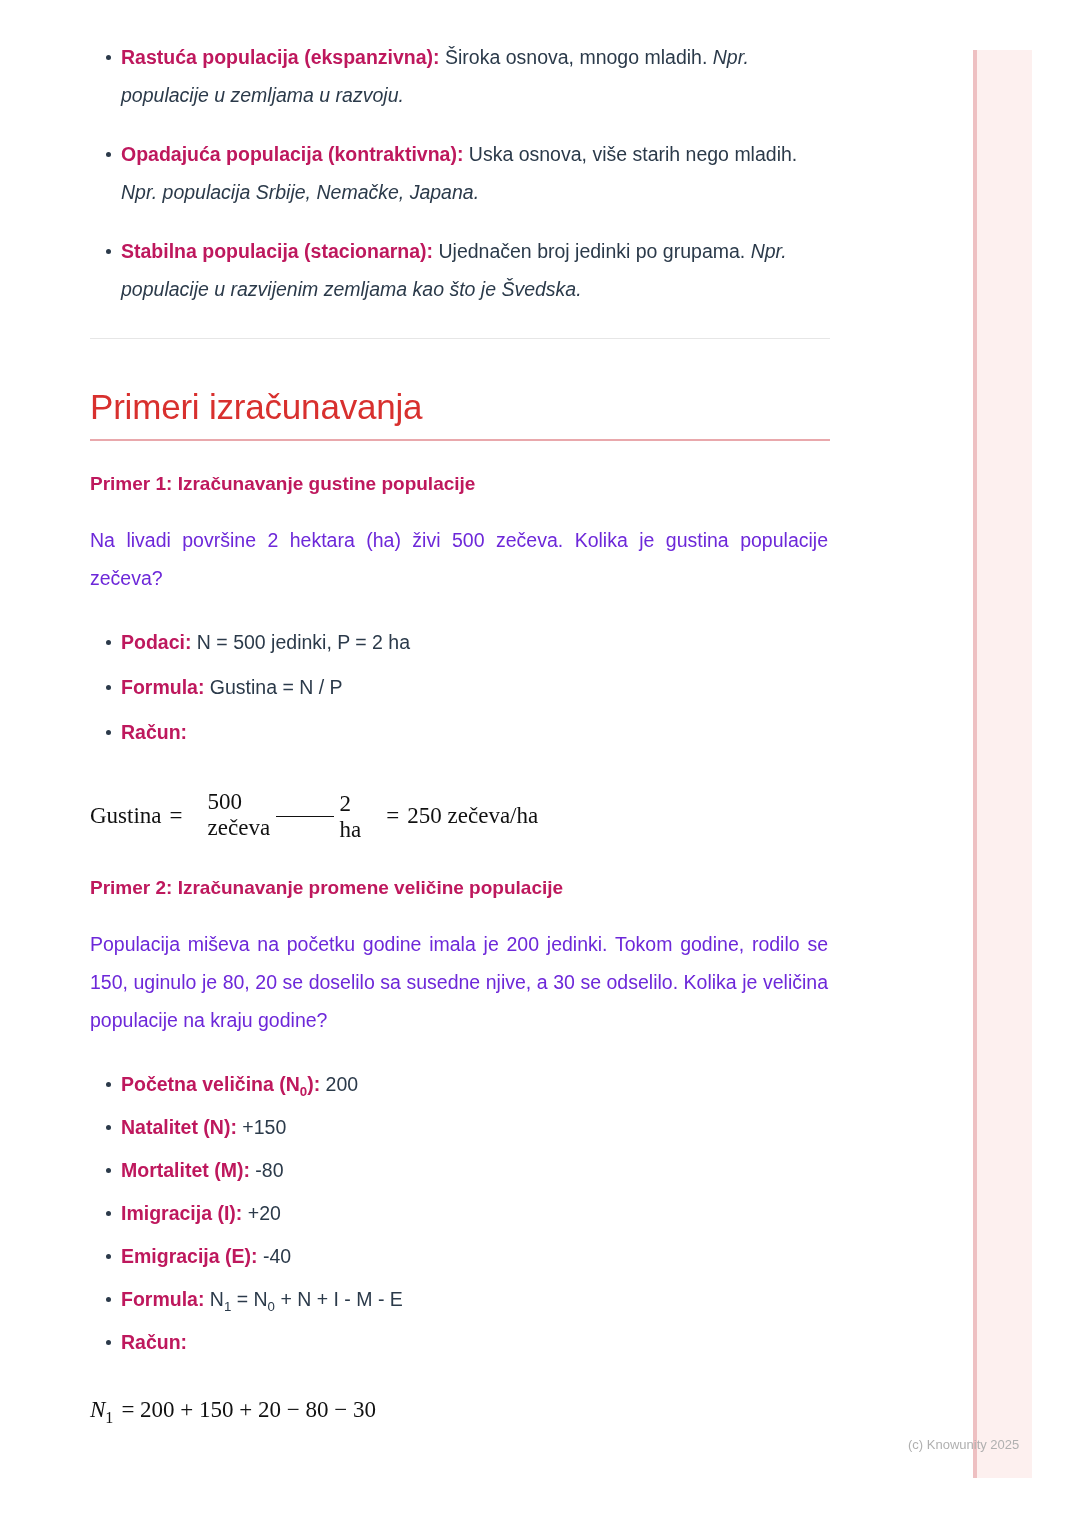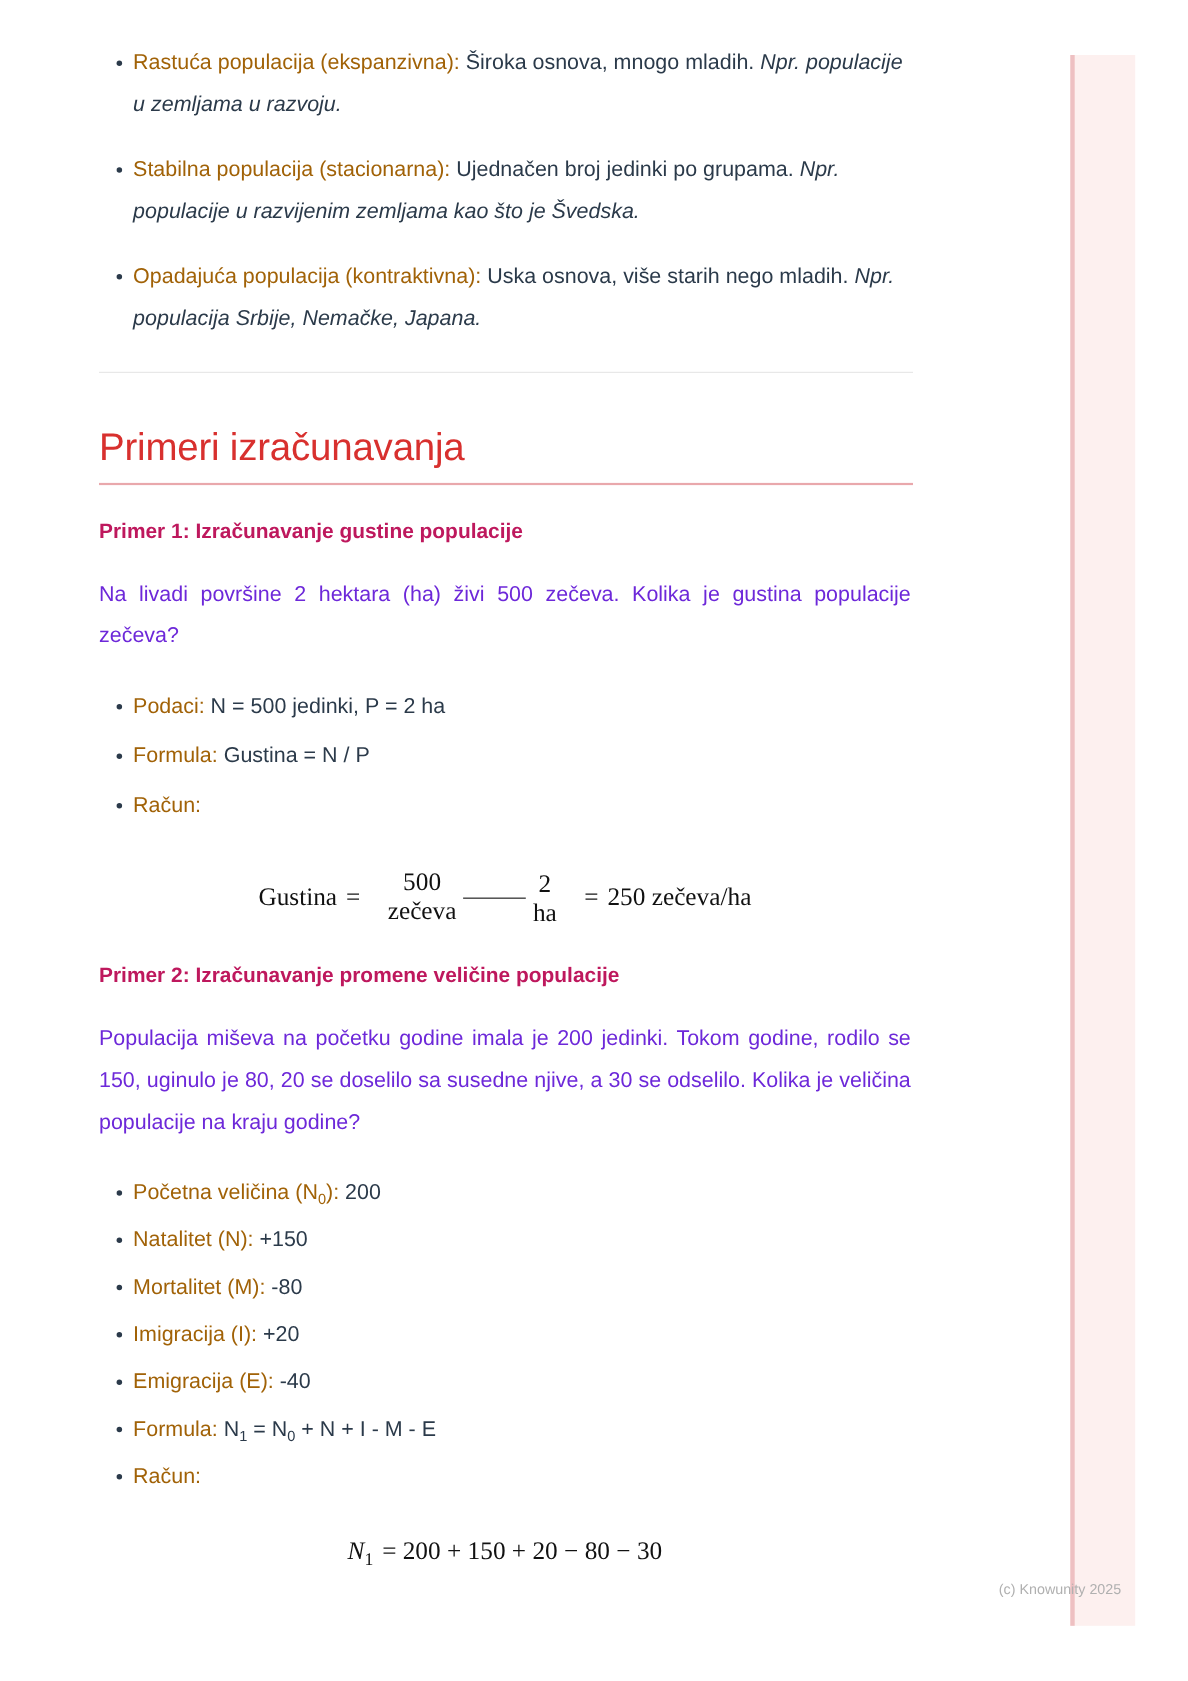--- a/index.html
+++ b/index.html
@@ -74,22 +74,22 @@
     border-radius: 50%;
     background: #2b3a4a;
   }
   ul.bullets.tight > li {
     margin-bottom: 7px;
   }
   ul.bullets.tight-sm > li {
     margin-bottom: 5px;
   }
   .b {
-    font-weight: normal;
-    color: #a16207;
+    font-weight: bold;
+    color: #be185d;
   }
   .it {
     font-style: italic;
   }
   sub {
     font-size: 0.68em;
     line-height: 0;
   }
 
   
@@ -127,21 +127,21 @@
     line-height: 38px;
     color: #6d28d9;
     text-align: justify;
     margin: 26px 0 0 0;
   }
 
   
   .math-block {
     font-family: "Liberation Serif", serif;
     color: #111111;
-    text-align: center;
+    text-align: left;
     margin: 38px 0 34px 0;
     font-size: 23px;
     text-decoration: underline;
   }
   .math-row {
     display: inline-flex;
     align-items: center;
     justify-content: center;
     gap: 8px;
   }
@@ -187,24 +187,24 @@
 <div class="side-band-line"></div>
 
 <div class="page">
   <div class="content">
 
     <ul class="bullets">
       <li>
         <span class="b">Rastuća populacija (ekspanzivna):</span><span> Široka osnova, mnogo mladih. </span><span class="it">Npr. populacije u zemljama u razvoju.</span>
       </li>
       <li>
+        <span class="b">Opadajuća populacija (kontraktivna):</span><span> Uska osnova, više starih nego mladih. </span><span class="it">Npr. populacija Srbije, Nemačke, Japana.</span>
+      </li>
+      <li>
         <span class="b">Stabilna populacija (stacionarna):</span><span> Ujednačen broj jedinki po grupama. </span><span class="it">Npr. populacije u razvijenim zemljama kao što je Švedska.</span>
-      </li>
-      <li>
-        <span class="b">Opadajuća populacija (kontraktivna):</span><span> Uska osnova, više starih nego mladih. </span><span class="it">Npr. populacija Srbije, Nemačke, Japana.</span>
       </li>
     </ul>
 
     <hr class="section-divider">
 
     <h2 class="section-title">Primeri izračunavanja</h2>
     <div class="heading-rule"></div>
 
     <h3 class="sub-title">Primer 1: Izračunavanje gustine populacije</h3>
     <p class="body-text">Na livadi površine 2 hektara (ha) živi 500 zečeva. Kolika je gustina populacije zečeva?</p>

